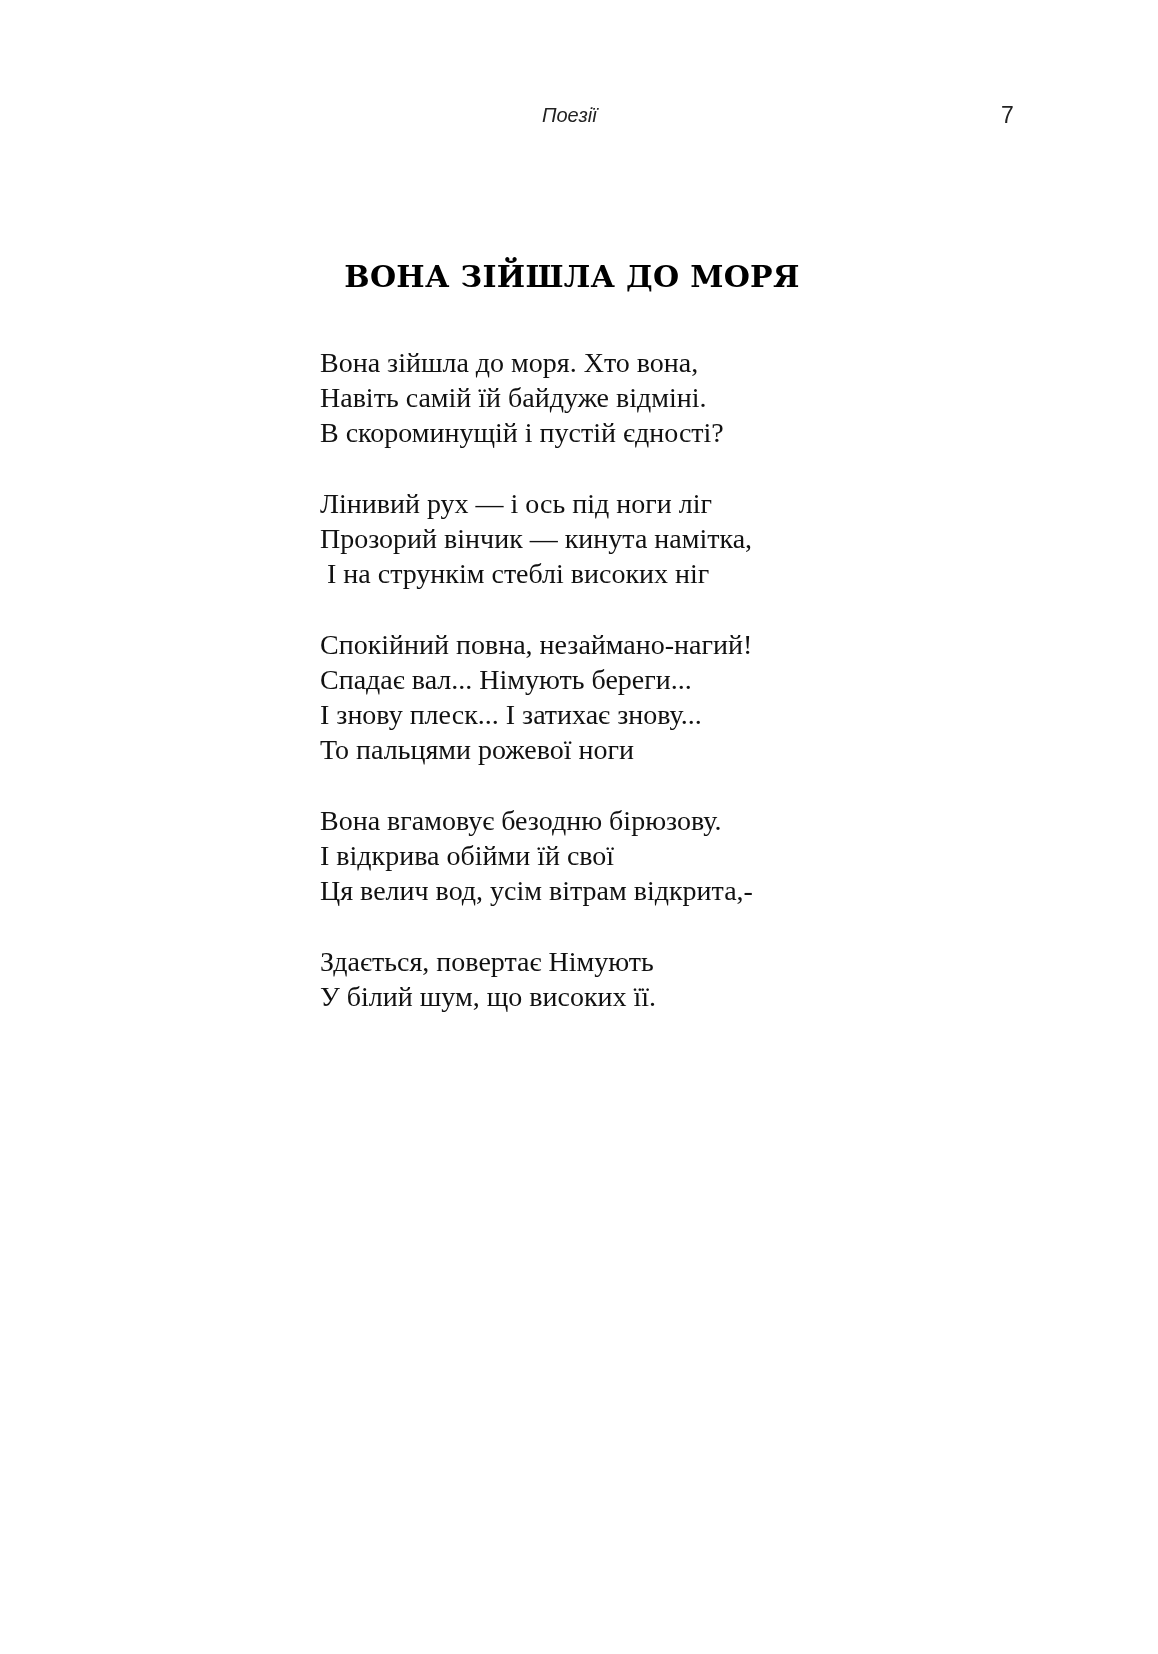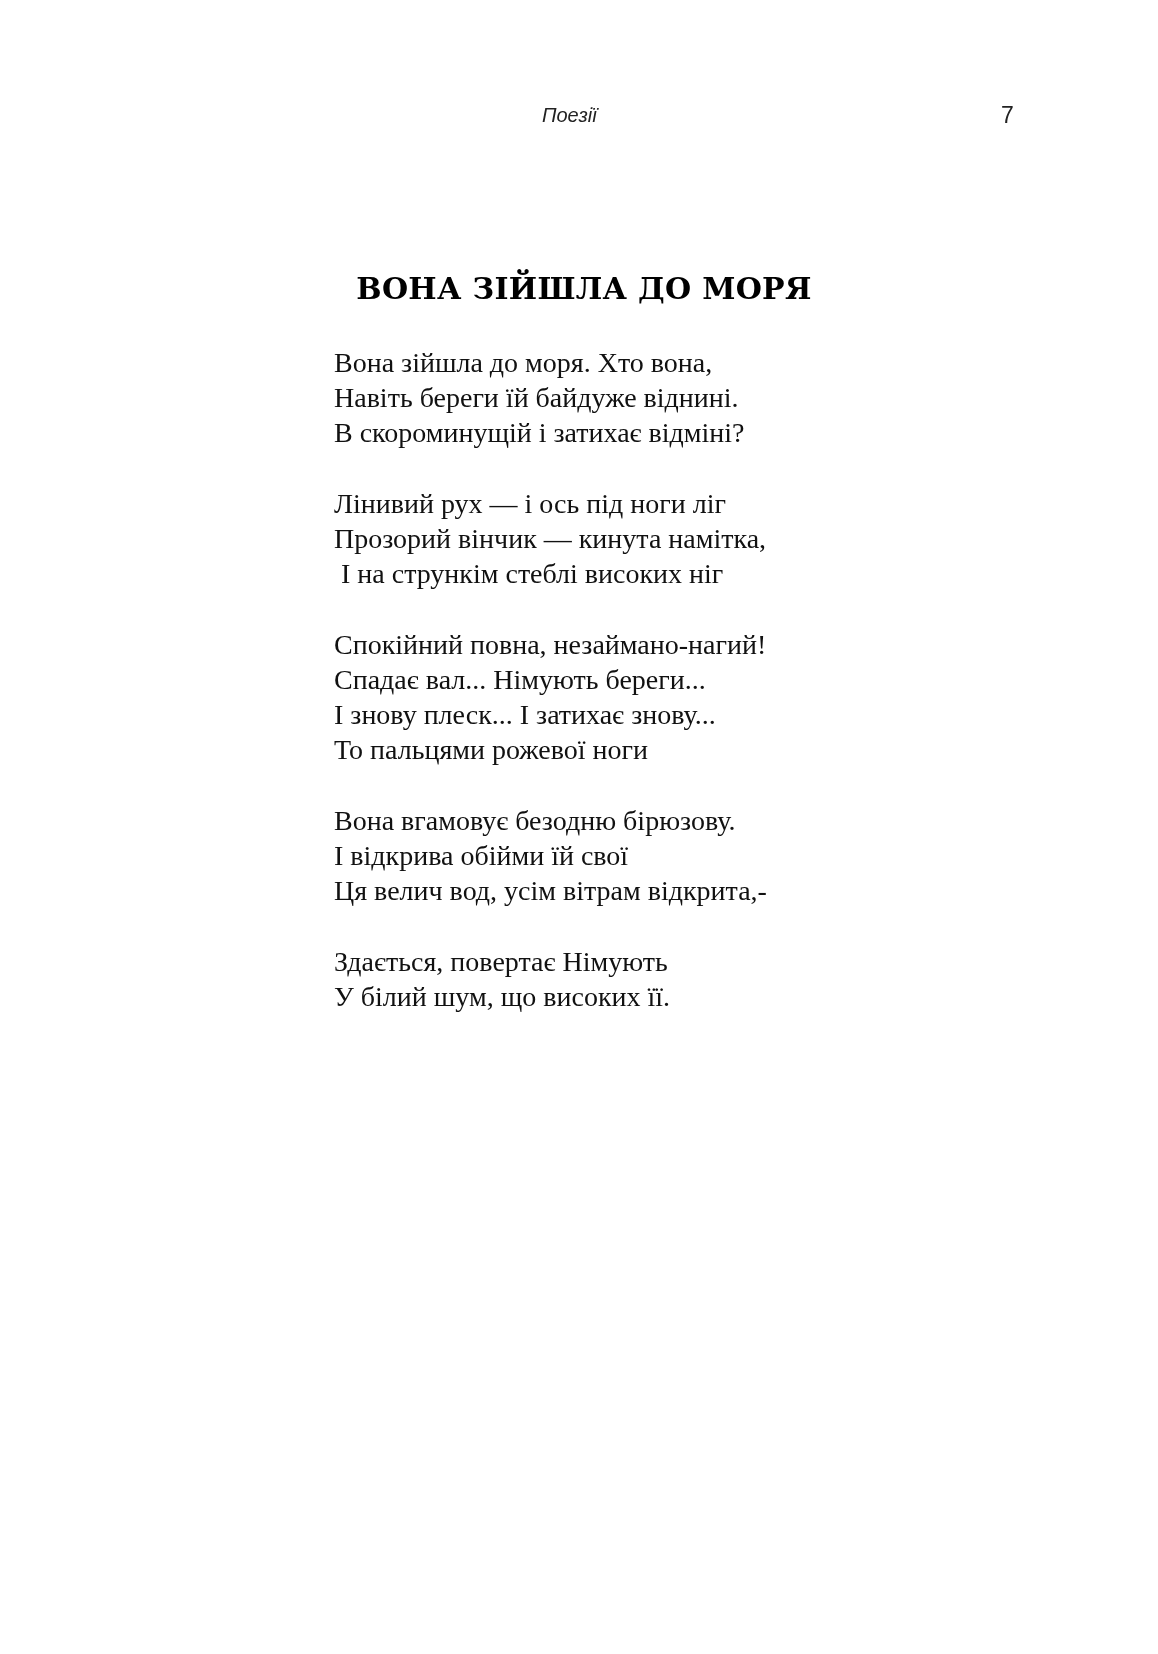--- a/index.html
+++ b/index.html
@@ -16,38 +16,38 @@
     }
     .poem-title {
       position: absolute; top: 255px; left: 0; width: 1090px; text-align: center;
       font-family: "DejaVu Serif", serif; font-weight: bold; font-size: 30px; letter-spacing: 0.3px;
       color: #000;
     }
     .poem {
       position: absolute; top: 345px; left: 320px;
       font-family: "Liberation Serif", serif; font-size: 28px; line-height: 35px; color: #111;
     }
-    .stanza { margin: 0 0 36px 14px; }
+    .stanza { margin: 0 0 36px 0; }
     .line { display: block; white-space: pre; }
   </style>
 </head>
 <body>
 
 <div class="running-head">
   <span class="running-title">Поезії</span>
   <span class="page-number">7</span>
 </div>
 
-<h1 class="poem-title" style="margin:16px;padding-left:23px;">ВОНА ЗІЙШЛА ДО МОРЯ</h1>
+<h1 class="poem-title" style="margin:4px;padding-left:23px;">ВОНА ЗІЙШЛА ДО МОРЯ</h1>
 
 <div class="poem">
   <div class="stanza">
     <span class="line">Вона зійшла до моря. Хто вона,</span>
-    <span class="line">Навіть береги їй байдуже віднині.</span>
-    <span class="line">В скороминущій і затихає відміні?</span>
+    <span class="line">Навіть самій їй байдуже відміні.</span>
+    <span class="line">В скороминущій і пустій єдності?</span>
   </div>
   <div class="stanza">
     <span class="line">Лінивий рух — і ось під ноги ліг</span>
     <span class="line">Прозорий вінчик — кинута намітка,</span>
     <span class="line"> І на стрункім стеблі високих ніг</span>
   </div>
   <div class="stanza">
     <span class="line">Спокійний повна, незаймано-нагий!</span>
     <span class="line">Спадає вал... Німують береги...</span>
     <span class="line">І знову плеск... І затихає знову...</span>

